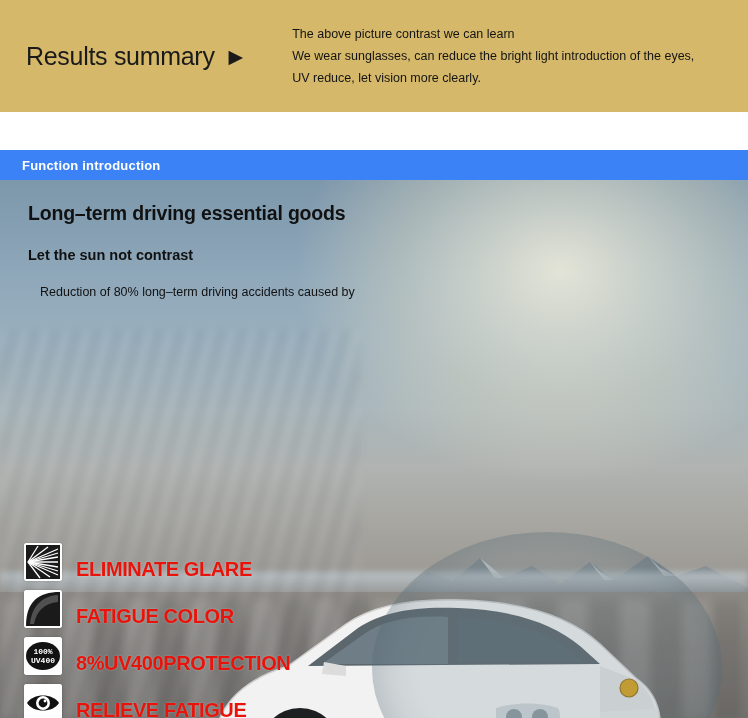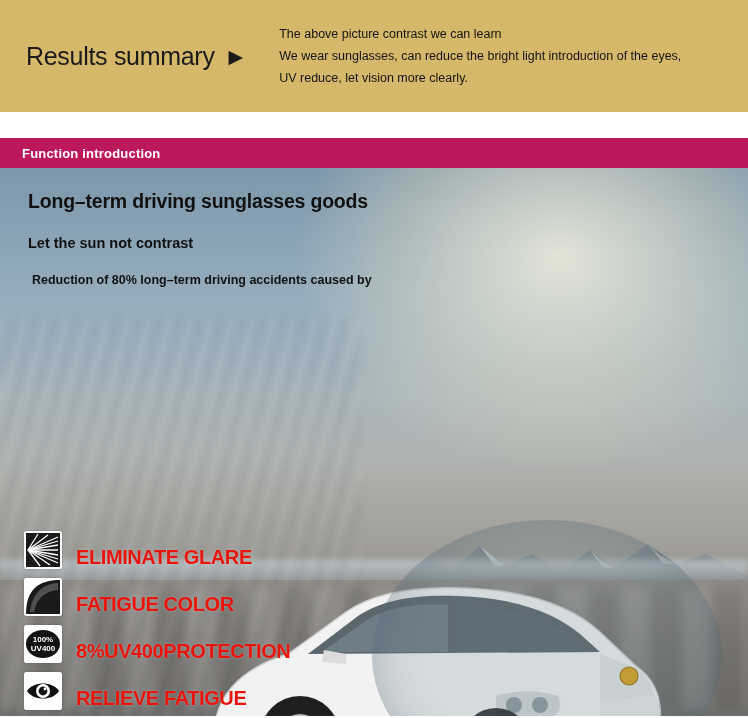--- a/index.html
+++ b/index.html
@@ -38,41 +38,42 @@
     margin-left: 26px;
     white-space: nowrap;
   }
   .banner-arrow {
     margin-left: 14px;
     font-size: 19px;
     color: #1a1a1a;
     line-height: 1;
   }
   .banner-text {
-    margin-left: 36px;
+    margin-left: 49px;
     color: #141414;
     font-size: 12.5px;
     line-height: 22px;
     max-width: 440px;
   }
   .banner-text div { white-space: nowrap; }
 
   .gap-white {
     width: 748px;
     height: 26px;
     background: #ffffff;
   }
 
   
   .section-head {
     width: 748px;
     height: 30px;
-    background: #be185d;
+    background: #3b82f6;
     display: flex;
     align-items: center;
+    margin-top: 12px;
   }
   .section-head span {
     color: #ffffff;
     font-size: 13px;
     font-weight: bold;
     margin-left: 22px;
     letter-spacing: 0.2px;
   }
 
   
@@ -175,23 +176,23 @@
     margin: 0 0 22px 0;
   }
   .h2 {
     font-size: 14.5px;
     font-weight: bold;
     color: #111111;
     margin: 0 0 22px 0;
   }
   .h3 {
     font-size: 12.5px;
-    font-weight: bold;
+    font-weight: normal;
     color: #111111;
-    margin: 4px;
+    margin: 12px;
   }
 
   
   .features {
     position: absolute;
     left: 24px;
     top: 358px;
     width: 430px;
   }
   .feature-row {
@@ -225,20 +226,21 @@
     width: 38px; height: 38px;
     display: flex;
     flex-direction: column;
     align-items: center;
     justify-content: center;
     font-size: 8px;
     font-weight: bold;
     color: #ffffff;
     line-height: 9px;
     z-index: 2;
+    font-family: Liberation Mono, monospace;
   }
 </style>
 </head>
 <body>
 
 <div class="page">
 
   <div class="banner">
     <div class="banner-title">Results summary</div>
     <div class="banner-arrow">▶</div>
@@ -305,21 +307,21 @@
       <rect x="400" y="178" width="74" height="22" rx="3" fill="#ffffff" stroke="#9aa0a5" stroke-width="1.5"></rect>
       <rect x="400" y="178" width="10" height="22" rx="3" fill="#1b3fa0"></rect>
       <text x="416" y="194" font-family="Liberation Sans, sans-serif" font-size="13" font-weight="bold" fill="#16181a">S-VH 2104</text>
 
       <path d="M40,200 L300,196 L300,206 L46,206 Z" fill="#9d9d9d" opacity="0.5"></path>
     </svg>
 
     <div class="lens-oval"></div>
 
     <div class="hero-copy">
-      <p class="h1">Long–term driving sunglasses goods</p>
+      <p class="h1">Long–term driving essential goods</p>
       <p class="h2">Let the sun not contrast</p>
       <p class="h3">Reduction of 80% long–term driving accidents caused by</p>
     </div>
 
     <div class="features">
 
       <div class="feature-row">
         <span class="feature-icon">
           <svg viewBox="0 0 38 38" width="38" height="38">
             <rect width="38" height="38" fill="#ffffff"></rect>

